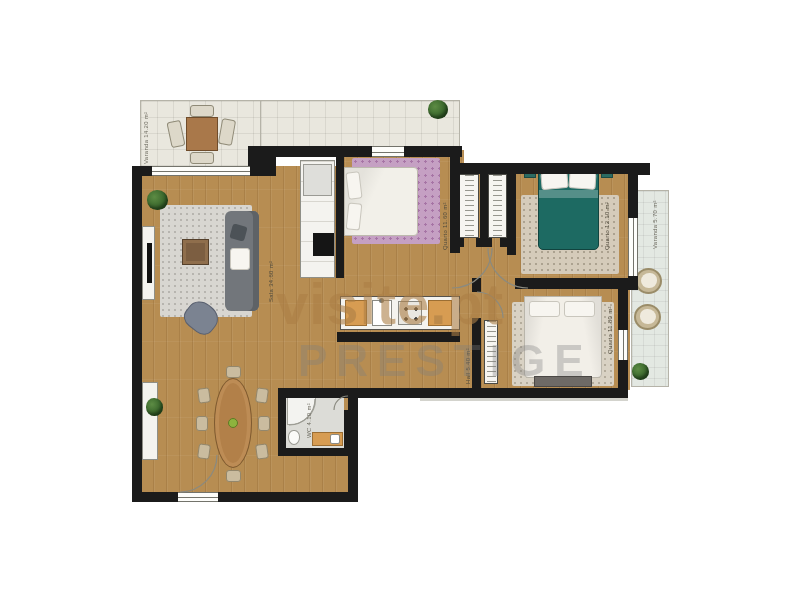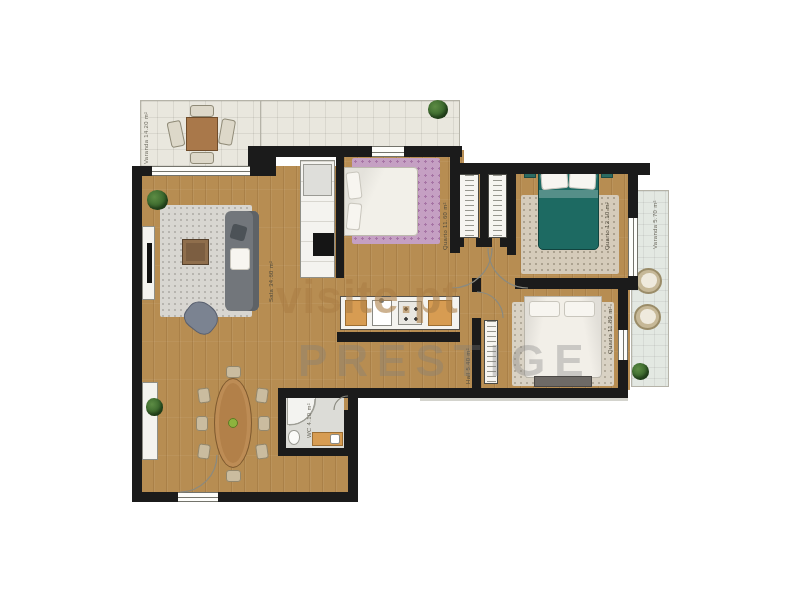--- a/index.html
+++ b/index.html
@@ -37,21 +37,21 @@
     box-shadow:inset -2px -3px 3px rgba(0,0,0,.35);}
   .white-furn{background:#f4f3ef;border:1px solid #8f8f87;}
   .rug{border-radius:2px;}
   .pillow{background:#f7f5f0;border:1px solid #c9c6bd;border-radius:3px;}
   .dchair{width:12px;height:15px;background:#cabc9f;border:1px solid #93876c;border-radius:3px;}
   .label-v{writing-mode:vertical-rl;transform:rotate(180deg);font-size:6px;line-height:7px;
     color:#4f4a3c;letter-spacing:.3px;white-space:nowrap;}
   .label-v.on-tile{color:#6d6b60;}
 
   
-  .wm1{font-weight:bold;font-size:46px;color:rgba(171,126,70,.60);letter-spacing:1px;z-index:60;}
+  .wm1{font-weight:bold;font-size:58px;color:rgba(171,126,70,.60);letter-spacing:1px;z-index:60;}
   .wm2{font-weight:bold;font-size:44px;color:rgba(125,125,125,.34);letter-spacing:9px;z-index:60;}
 
   .z1{z-index:1}.z2{z-index:8}.z3{z-index:20}.z4{z-index:30}.z5{z-index:40}
   svg.arcs{z-index:32;pointer-events:none;}
 </style>
 </head>
 <body>
 
 <div id="stage">
 

